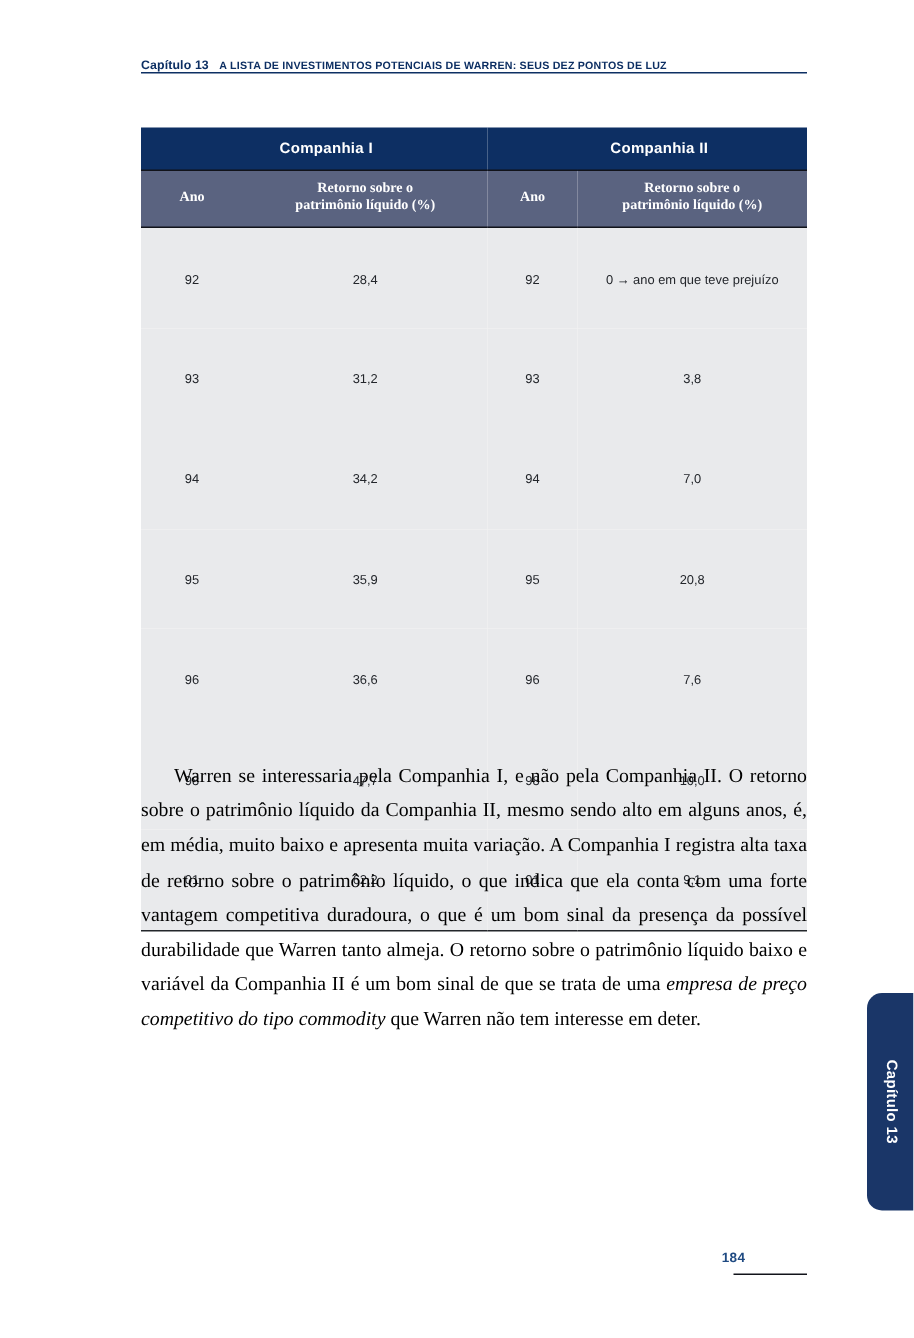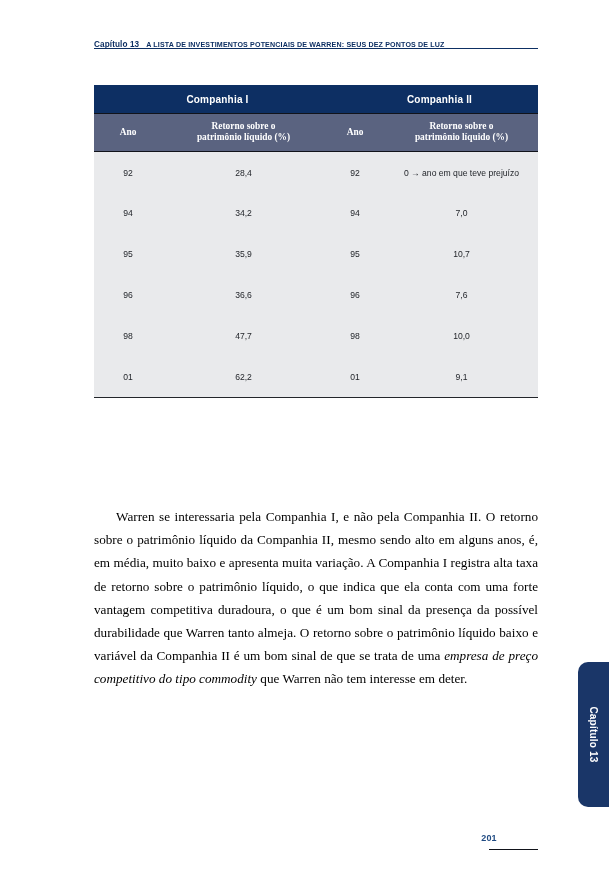--- a/index.html
+++ b/index.html
@@ -79,21 +79,21 @@
     text-align: center;
     vertical-align: middle;
   }
   .data-table tbody td {
     background: #e9eaec;
     font-family: "Liberation Sans", sans-serif;
     font-size: 8.6px;
     color: #23262b;
     text-align: center;
     height: 32.8px;
-    padding: 4px;
+    padding: 17px;
     vertical-align: middle;
   }
   .data-table tbody tr:first-child td {
     border-top: 1.5px solid #11131a;
   }
   .data-table tbody tr:last-child td {
     border-bottom: 1.6px solid #23262b;
   }
   .col-year  { width: 68px; }
   .col-val   { width: 163px; }
@@ -209,30 +209,36 @@
     </tr>
   </thead>
   <tbody>
     <tr>
       <td>92</td>
       <td>28,4</td>
       <td>92</td>
       <td class="note-cell">0 → ano em que teve prejuízo</td>
     </tr>
     <tr>
+      <td>93</td>
+      <td>31,2</td>
+      <td>93</td>
+      <td>3,8</td>
+    </tr>
+    <tr>
       <td>94</td>
       <td>34,2</td>
       <td>94</td>
       <td>7,0</td>
     </tr>
     <tr>
       <td>95</td>
       <td>35,9</td>
       <td>95</td>
-      <td>10,7</td>
+      <td>20,8</td>
     </tr>
     <tr>
       <td>96</td>
       <td>36,6</td>
       <td>96</td>
       <td>7,6</td>
     </tr>
     <tr>
       <td>98</td>
       <td>47,7</td>
@@ -249,14 +255,14 @@
 </table>
 
 <div class="body-copy">
   <p><span>Warren se interessaria pela Companhia I, e não pela Companhia II. O retorno sobre o patrimônio líquido da Companhia II, mesmo sendo alto em alguns anos, é, em média, muito baixo e apresenta muita variação. A Companhia I registra alta taxa de retorno sobre o patrimônio líquido, o que indica que ela conta com uma forte vantagem competitiva duradoura, o que é um bom sinal da presença da possível durabilidade que Warren tanto almeja. O retorno sobre o patrimônio líquido baixo e variável da Companhia II é um bom sinal de que se trata de uma </span><em>empresa de preço competitivo do tipo commodity</em><span> que Warren não tem interesse em deter.</span></p>
 </div>
 
 <div class="side-tab">
   <div class="side-tab-label">Capítulo 13</div>
 </div>
 
-<div class="folio">201</div>
+<div class="folio">184</div>
 <div class="folio-rule"></div>
 
 </body></html>

